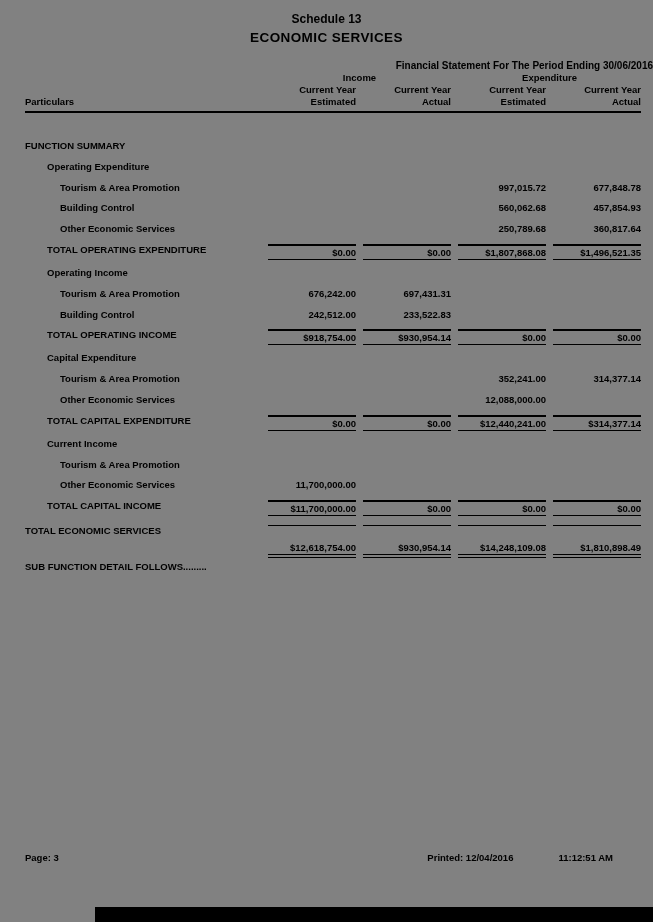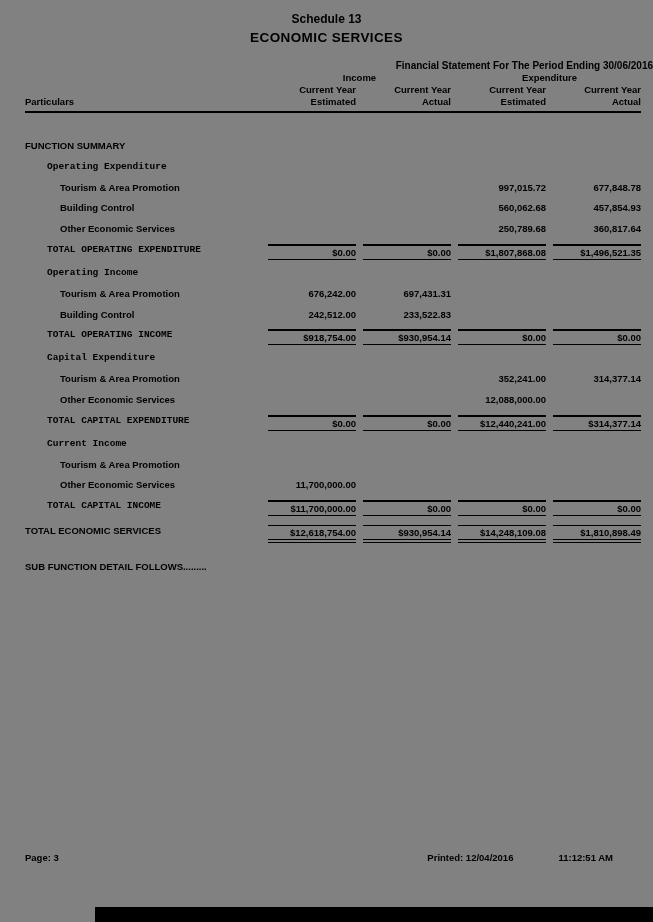--- a/index.html
+++ b/index.html
@@ -20,27 +20,27 @@
   .hgroup{width:183px;text-align:center;}
   .hgroup.gap{margin-left:7px;}
   .hcols{display:flex;align-items:flex-end;font-size:9.5px;margin-top:1px;}
   .hcols .plabel{flex:1;align-self:flex-end;padding-bottom:1px;}
   .hcol{width:88px;margin-left:7px;text-align:right;line-height:1.25;}
   .hrule{border-bottom:2.5px solid #000;margin-top:3px;}
 
   .tbody{position:absolute;top:140px;left:25px;right:12px;}
   .row{display:flex;align-items:flex-start;height:20.8px;font-size:9.5px;}
   .row .label{flex:1;}
-  .ind1 .label{padding-left:22px;font-family:Liberation Mono, monospace;}
+  .ind1 .label{padding-left:22px;}
   .ind2 .label{padding-left:35px;}
   .cell{width:88px;margin-left:7px;text-align:right;white-space:nowrap;}
   .row.total .cell{border-top:2px solid #000;border-bottom:1px solid #000;padding-top:1px;padding-bottom:1px;}
   .row.total{height:23px;}
   .row.grand{height:26px;margin-top:2px;}
-  .row.grand .cell{border-top:1.5px solid #000;border-bottom:4px double #000;padding-top:1px;padding-bottom:1px;}
+  .row.grand .cell{border-top:1.5px solid #000;border-bottom:4px double #000;padding-top:16px;padding-bottom:1px;}
 
   .note{position:absolute;top:561px;left:25px;font-size:9.5px;}
 
   .footer{position:absolute;top:852px;left:25px;right:12px;display:flex;font-size:9.5px;}
   .footer .spacer{flex:1;}
   .footer .time{margin-left:45px;margin-right:28px;}
 
   .scanbar{position:absolute;left:95px;right:0;bottom:0;height:15px;background:#000;}
 </style>
 </head>

